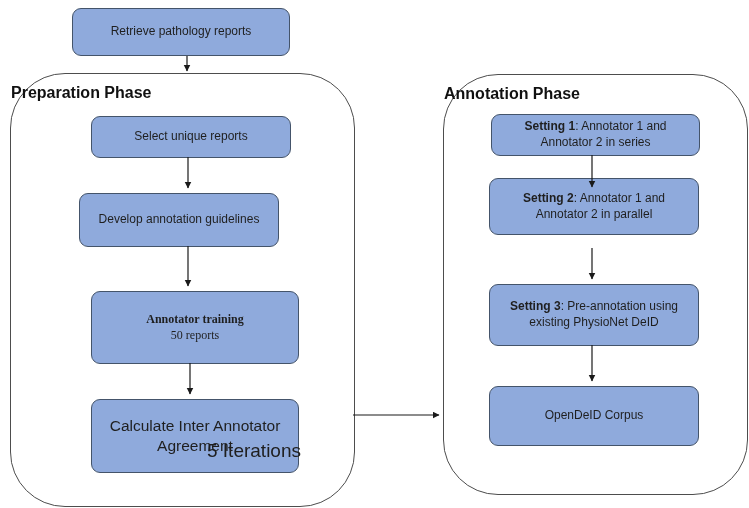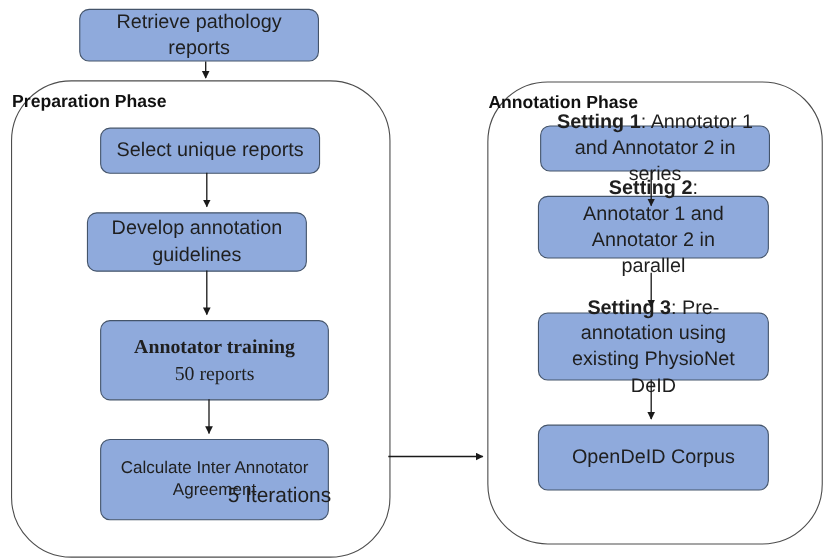--- a/index.html
+++ b/index.html
@@ -36,21 +36,21 @@
   .node {
     position: absolute;
     background: #8FAADC;
     border: 1.4px solid #44546A;
     border-radius: 9px;
     display: flex;
     flex-direction: column;
     align-items: center;
     justify-content: center;
     text-align: center;
-    font-size: 18px;
+    font-size: 12px;
     line-height: 1.32;
     z-index: 2;
     box-sizing: border-box;
     padding: 4px 10px;
   }
   .node b { font-weight: bold; }
   #start-box   { left: 72px;  top: 8px;   width: 218px; height: 48px; }
   #prep-container  { left: 10px;  top: 73px;  width: 343px; height: 432px; }
   #annot-container { left: 443px; top: 74px;  width: 303px; height: 419px; }
 

